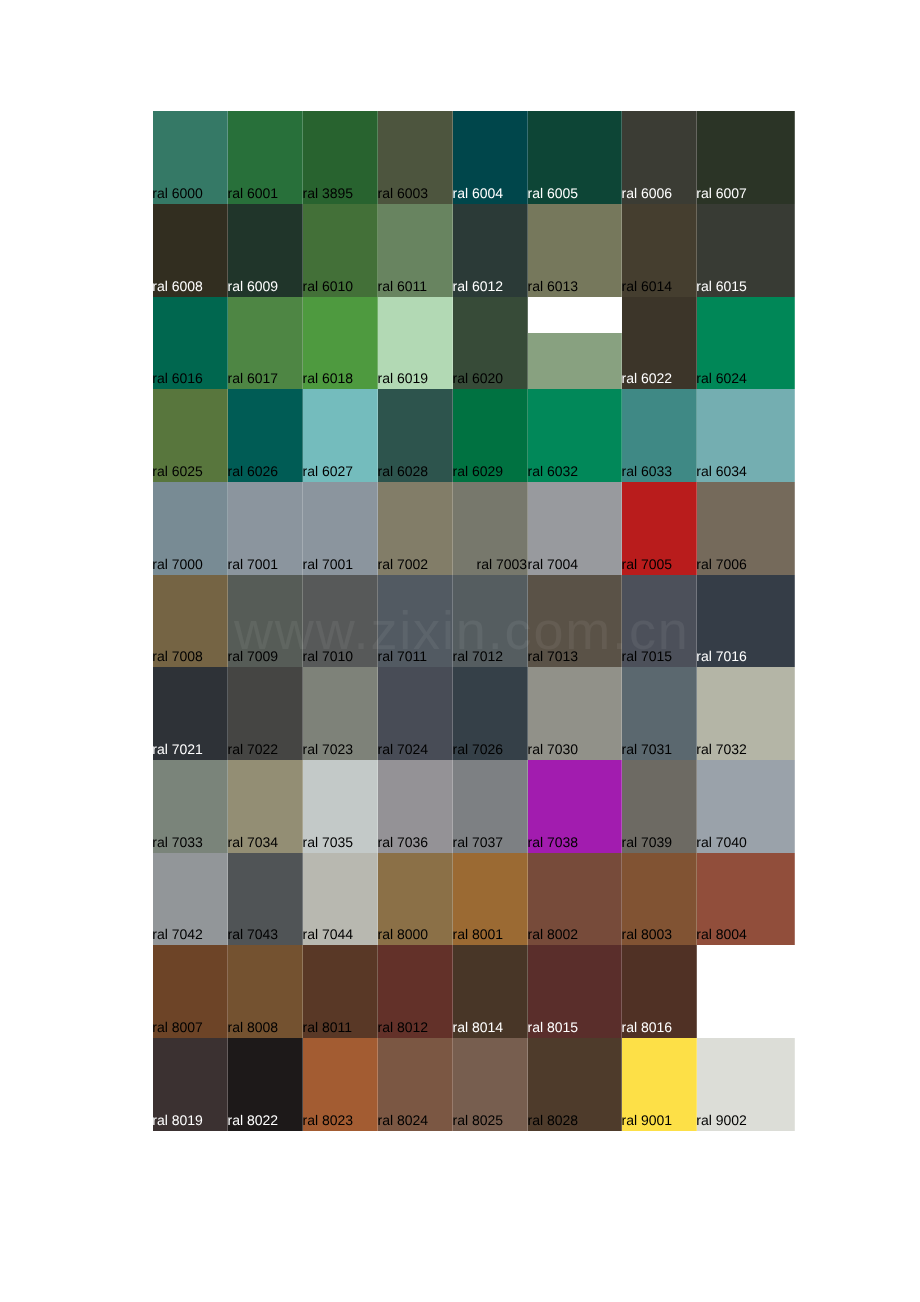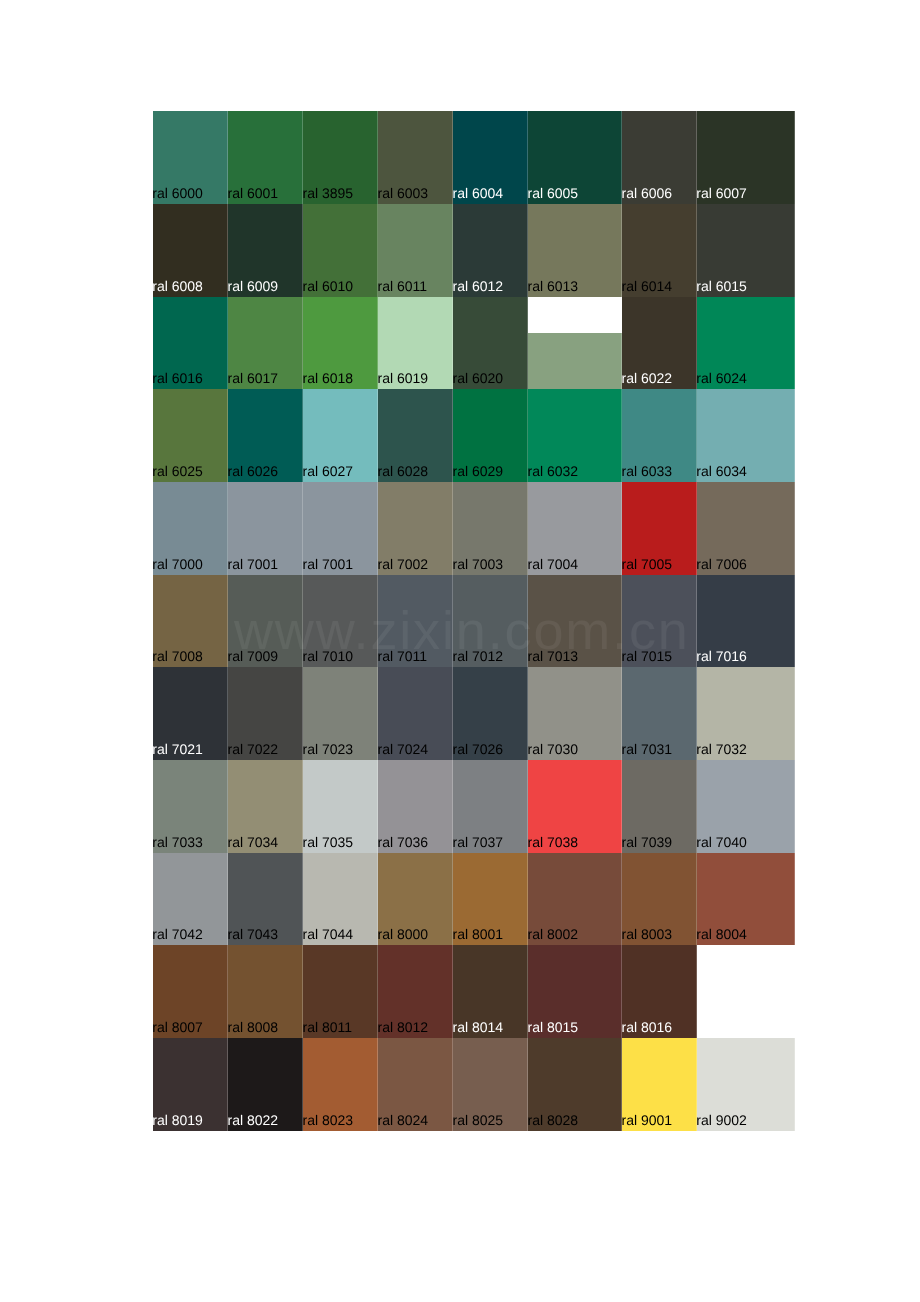--- a/index.html
+++ b/index.html
@@ -136,21 +136,21 @@
         <div class="sw c1" title="ral 7001 #8B959E" style="background: rgb(139, 149, 158);">
           <div class="lbl" style="color: rgb(0, 0, 0);">ral 7001</div>
         </div>
         <div class="sw c2" title="ral 7001 #8B959E" style="background: rgb(139, 149, 158);">
           <div class="lbl" style="color: rgb(0, 0, 0);">ral 7001</div>
         </div>
         <div class="sw c3" title="ral 7002 #827D68" style="background: rgb(130, 125, 104);">
           <div class="lbl" style="color: rgb(0, 0, 0);">ral 7002</div>
         </div>
         <div class="sw c4" title="ral 7003 #77786C" style="background: rgb(119, 120, 108);">
-          <div class="lbl" style="color: rgb(0, 0, 0);">ral 7003</div>
+          <div class="lbl" style="color: rgb(0, 0, 0); padding-left: 24px;">ral 7003</div>
         </div>
         <div class="sw c5" title="ral 7004 #989A9E" style="background: rgb(152, 154, 158);">
           <div class="lbl" style="color: rgb(0, 0, 0);">ral 7004</div>
         </div>
         <div class="sw c6" title="ral 7005 #6C7170" style="background: #b91c1c; padding-left: 34px;">
           <div class="lbl" style="color: rgb(0, 0, 0);">ral 7005</div>
         </div>
         <div class="sw c7" title="ral 7006 #756A5B" style="background: rgb(117, 106, 91);">
           <div class="lbl" style="color: rgb(0, 0, 0);">ral 7006</div>
         </div>
@@ -216,21 +216,21 @@
         </div>
         <div class="sw c2" title="ral 7035 #C3C9C8" style="background: rgb(195, 201, 200);">
           <div class="lbl" style="color: rgb(0, 0, 0);">ral 7035</div>
         </div>
         <div class="sw c3" title="ral 7036 #949296" style="background: rgb(148, 146, 150);">
           <div class="lbl" style="color: rgb(0, 0, 0);">ral 7036</div>
         </div>
         <div class="sw c4" title="ral 7037 #7D8083" style="background: rgb(125, 128, 131);">
           <div class="lbl" style="color: rgb(0, 0, 0);">ral 7037</div>
         </div>
-        <div class="sw c5" title="ral 7038 #ADAFAC" style="background: #ef4444;">
+        <div class="sw c5" title="ral 7038 #ADAFAC" style="background: #a21caf;">
           <div class="lbl" style="color: rgb(0, 0, 0);">ral 7038</div>
         </div>
         <div class="sw c6" title="ral 7039 #6D6A63" style="background: rgb(109, 106, 99);">
           <div class="lbl" style="color: rgb(0, 0, 0);">ral 7039</div>
         </div>
         <div class="sw c7" title="ral 7040 #9AA2AA" style="background: rgb(154, 162, 170);">
           <div class="lbl" style="color: rgb(0, 0, 0);">ral 7040</div>
         </div>
       </div>
       <div class="row">

